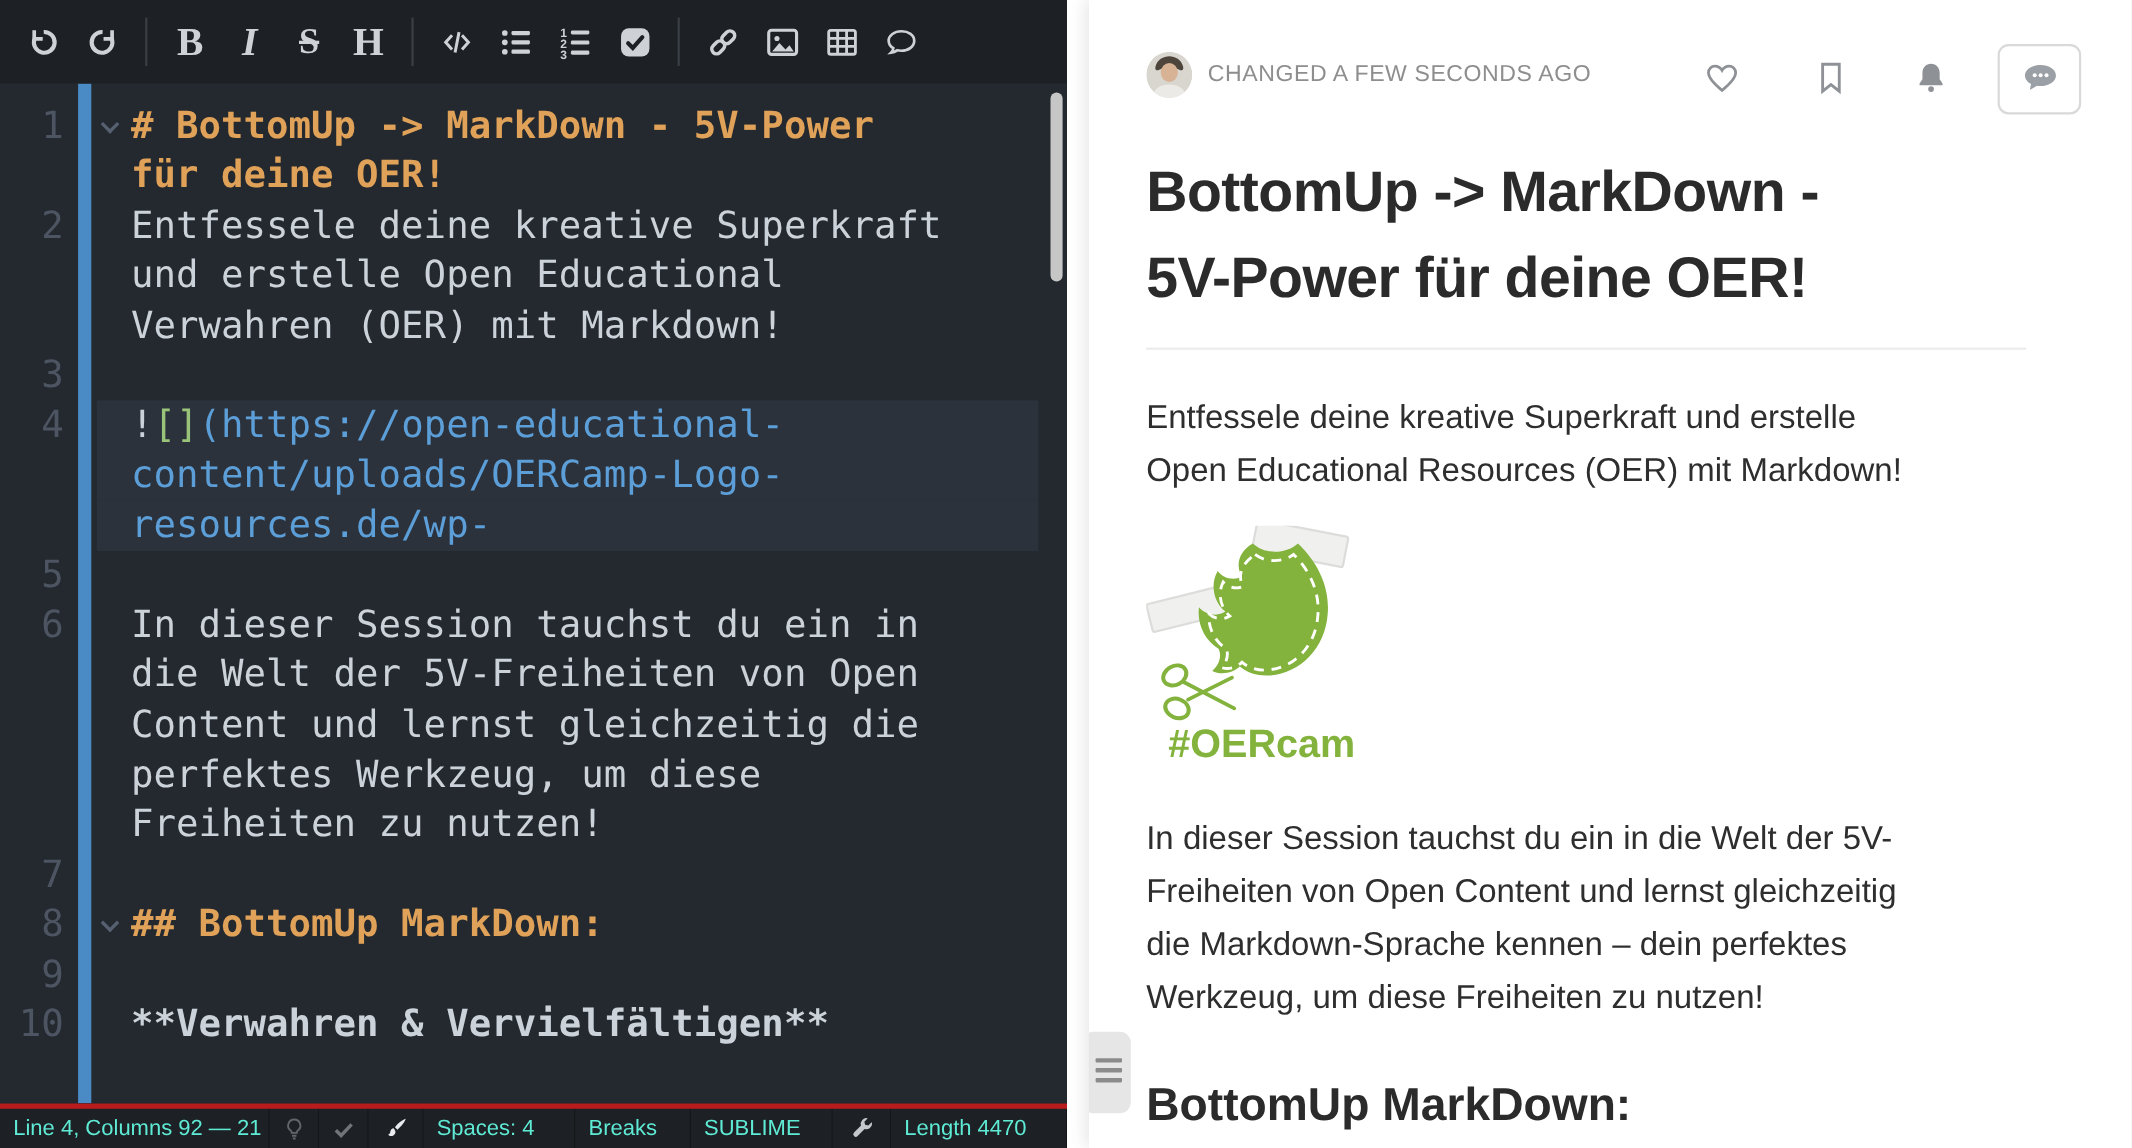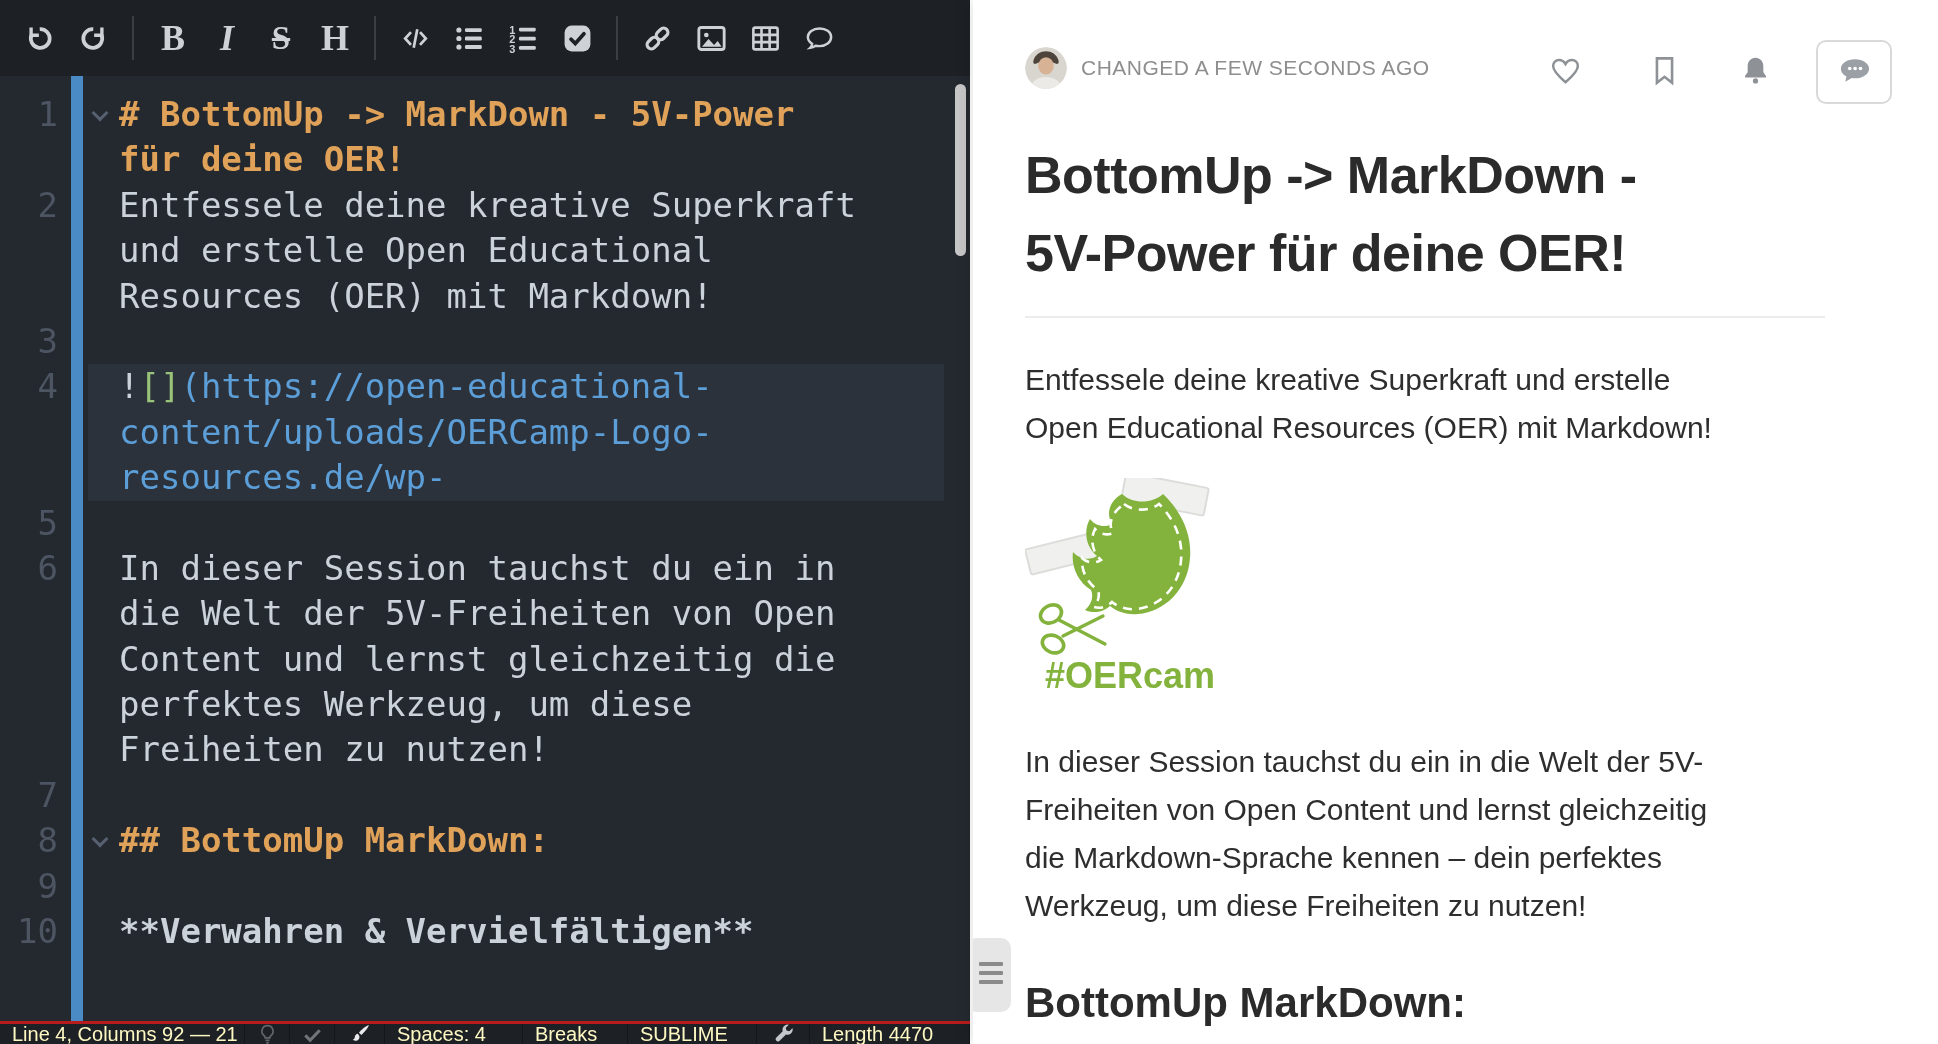--- a/index.html
+++ b/index.html
@@ -36,30 +36,30 @@
   .fold{position:absolute;left:94px;top:15px;width:12px;height:12px;z-index:1;
         border-left:3px solid #566070;border-bottom:3px solid #566070;transform:rotate(-45deg);}
   .tok-h{color:var(--orange);font-weight:bold;}
   .tok-u{color:var(--blue);}
   .tok-g{color:var(--green);}
   .tok-strong{font-weight:bold;}
   .cursor{display:inline-block;width:0;border-left:3px solid var(--cursor);height:40px;
           vertical-align:-8px;margin:0 -1.5px;}
   .ed-scrollbar{position:absolute;right:4px;top:8px;width:11px;height:172px;background:#c6c6c6;border-radius:6px;}
 
-  .statusbar{height:23px;background:var(--bar-bg);border-top:3px solid #b91c1c;display:flex;
-             font-size:20px;color:#fef9c3;flex:none;overflow:hidden;}
+  .statusbar{height:41px;background:var(--bar-bg);border-top:5px solid #b91c1c;display:flex;
+             font-size:20px;color:#5eead4;flex:none;overflow:hidden;}
   .sb-cell{height:100%;display:flex;align-items:center;padding:0 12px;border-right:1px solid #14171a;
            white-space:nowrap;overflow:hidden;}
   .sb-icon{justify-content:center;padding:0;}
   .sb-icon svg{width:23px;height:23px;}
   .ic-bulb{color:#61666c}.ic-check{color:#70757a}.ic-brush{color:#e9ebee}.ic-wrench{color:#c4c8cc}
 
   
-  .preview-pane{flex:1;margin-left:3px;background:#fff;position:relative;overflow:hidden;
+  .preview-pane{flex:1;margin-left:20px;background:#fff;position:relative;overflow:hidden;
                 box-shadow:-4px 0 14px rgba(0,0,0,.10);}
   .pv-inner{padding:46px 0 0 52px;width:852px;}
   .pv-header{display:flex;align-items:center;height:44px;}
   .avatar{width:42px;height:42px;border-radius:50%;overflow:hidden;flex:none;}
   .avatar svg{width:42px;height:42px;display:block;}
   .changed{margin-left:14px;color:#8e8e8e;font-size:21px;letter-spacing:.5px;}
   .pv-actions{position:absolute;top:40px;right:46px;display:flex;align-items:center;}
   .act-btn{background:none;border:none;padding:0;cursor:pointer;color:#8e9297;display:flex;align-items:center;}
   .act-btn svg{width:33px;height:33px;}
   .act-heart{margin-right:66px;}
@@ -174,21 +174,21 @@
         </button>
       </div>
 
     <div class="editor">
       <div class="gutter-accent"></div>
       <div id="code">
           <div class="crow"><span class="lnum">1</span><span class="fold"></span><span class="ctext"><span class="tok-h"># BottomUp -&gt; MarkDown - 5V-Power</span></span></div>
           <div class="crow"><span class="ctext"><span class="tok-h">für deine OER!</span></span></div>
           <div class="crow"><span class="lnum">2</span><span class="ctext"><span class="">Entfessele deine kreative Superkraft</span></span></div>
           <div class="crow"><span class="ctext"><span class="">und erstelle Open Educational</span></span></div>
-          <div class="crow"><span class="ctext"><span class="">Resources (OER) mit Markdown!</span></span></div>
+          <div class="crow"><span class="ctext"><span class="">Verwahren (OER) mit Markdown!</span></span></div>
           <div class="crow"><span class="lnum">3</span><span class="ctext"></span></div>
           <div class="crow active"><div class="hl"></div><span class="lnum">4</span><span class="ctext"><span class="">!</span><span class="tok-g">[]</span><span class="tok-u">(https://open-educational-</span></span></div>
           <div class="crow active"><div class="hl"></div><span class="ctext"><span class="tok-u">content/uploads/OERCamp-Logo-</span></span></div>
           <div class="crow active"><div class="hl"></div><span class="ctext"><span class="tok-u">resources.de/wp-</span></span></div>
           <div class="crow"><span class="lnum">5</span><span class="ctext"></span></div>
           <div class="crow"><span class="lnum">6</span><span class="ctext"><span class="">In dieser Session tauchst du ein in</span></span></div>
           <div class="crow"><span class="ctext"><span class="">die Welt der 5V-Freiheiten von Open</span></span></div>
           <div class="crow"><span class="ctext"><span class="">Content und lernst gleichzeitig die</span></span></div>
           <div class="crow"><span class="ctext"><span class="">perfektes Werkzeug, um diese</span></span></div>
           <div class="crow"><span class="ctext"><span class="">Freiheiten zu nutzen!</span></span></div>

